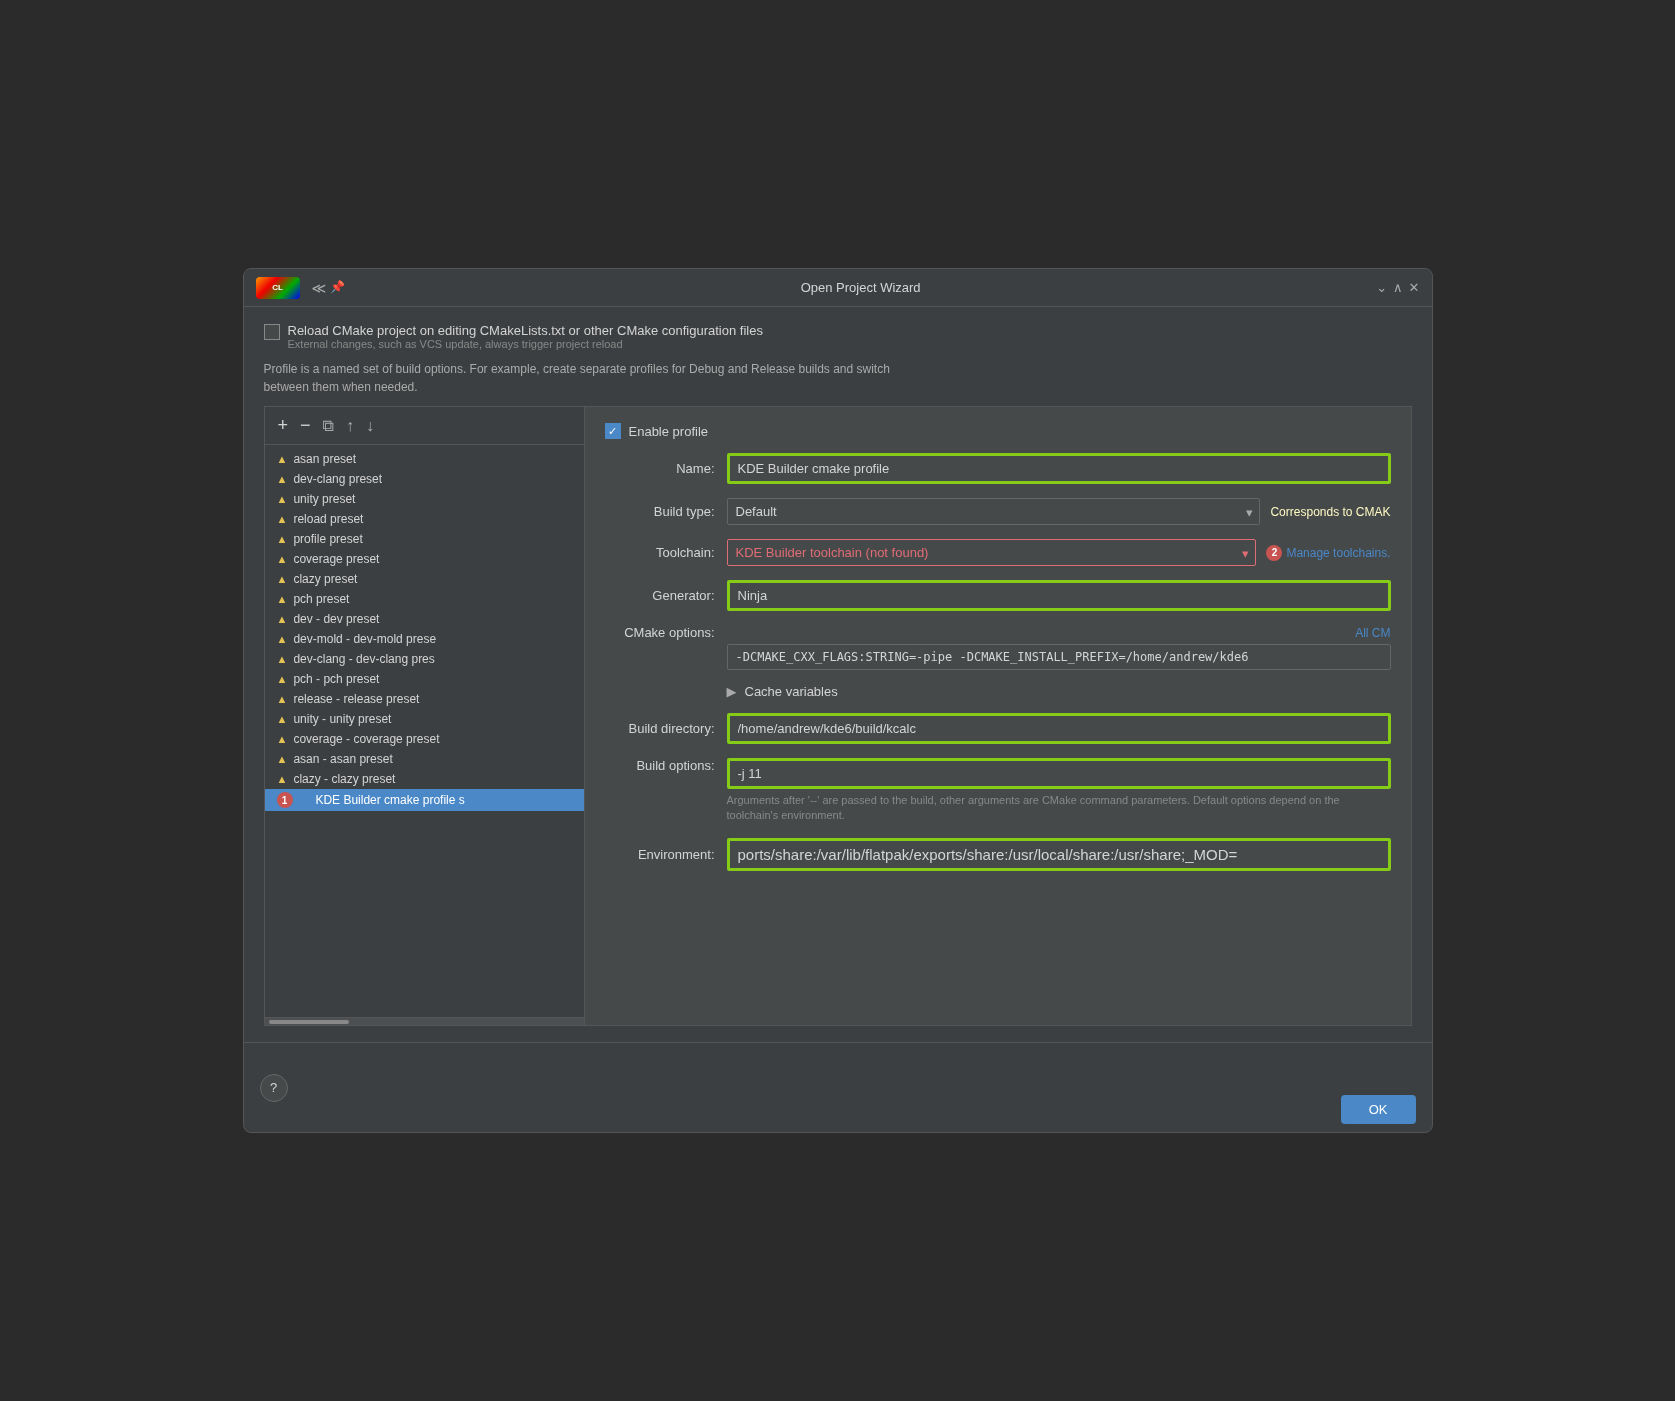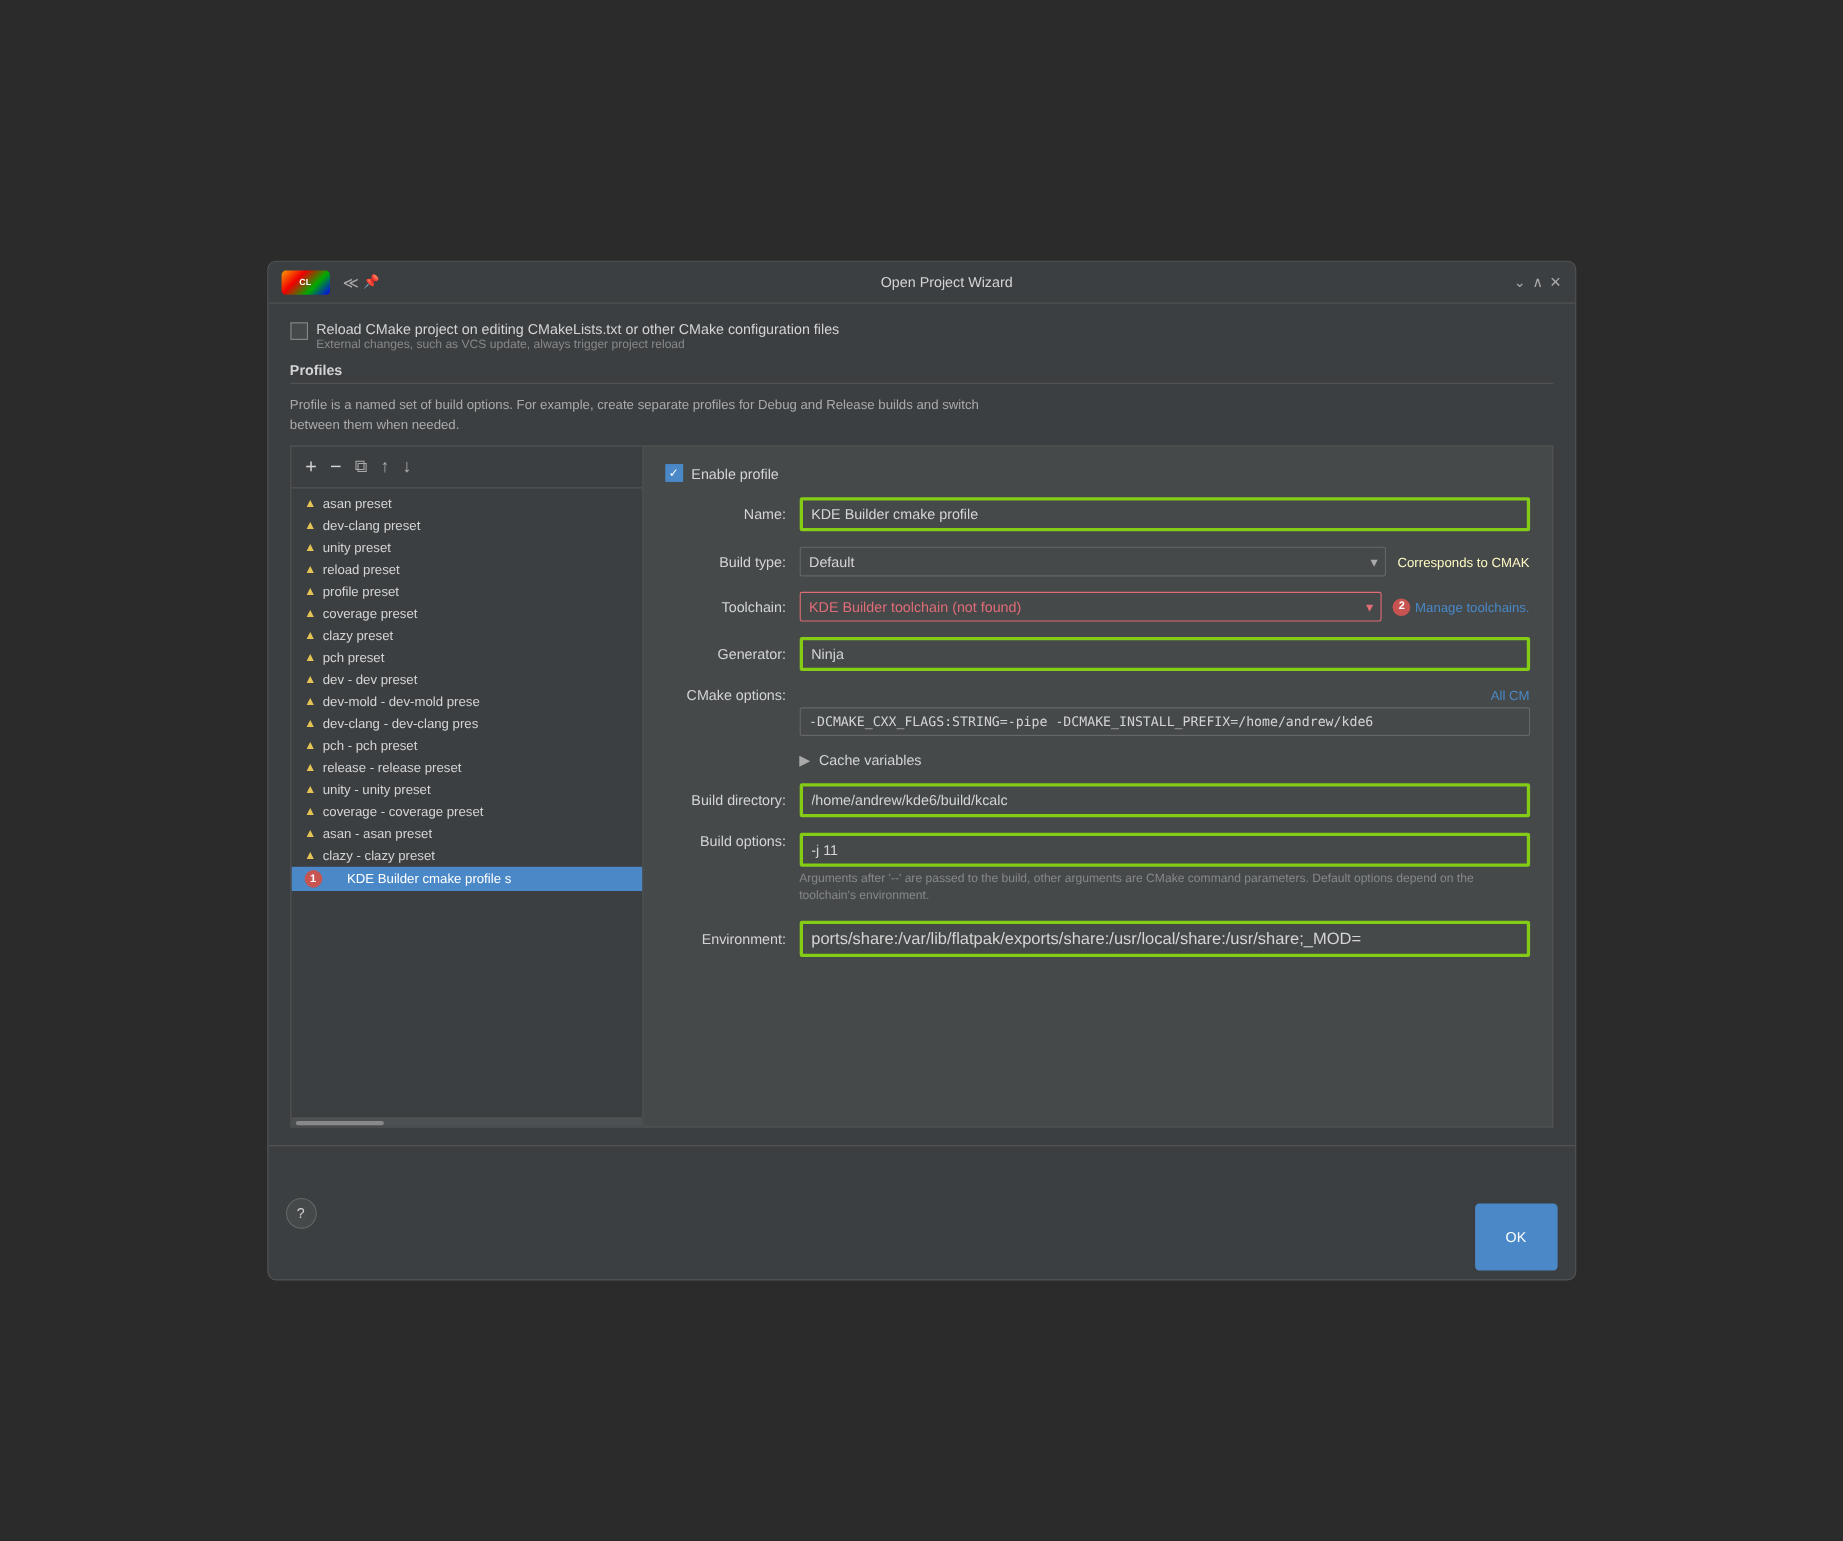--- a/index.html
+++ b/index.html
@@ -311,21 +311,21 @@
       padding-left: 122px;
       cursor: pointer;
       color: #d4d4d4;
       font-size: 13px;
     }
     .chevron-right { color: #aaa; }
     .ok-button {
       background: #4a88c7;
       color: white;
       border: none;
-      padding: 23px 28px;
+      padding: 7px 28px;
       font-size: 13px;
       border-radius: 4px;
       cursor: pointer;
       margin-top: 44px;
     }
     .help-button {
       background: #45494a;
       color: #d4d4d4;
       border: 1px solid #666;
       width: 28px; height: 28px;
@@ -365,21 +365,20 @@
   <div class="dialog-body">
 
     <div class="reload-row">
       <div class="reload-checkbox"></div>
       <div class="reload-text">
         <span class="reload-main">Reload CMake project on editing CMakeLists.txt or other CMake configuration files</span>
         <span class="reload-sub">External changes, such as VCS update, always trigger project reload</span>
       </div>
     </div>
 
-    <div class="section-header">Profiles</div>
 
     <div class="profiles-desc" style="white-space:pre-line;">Profile is a named set of build options. For example, create separate profiles for Debug and Release builds and switch
 between them when needed.</div>
 
     <div class="main-panel">
 
       <div class="list-panel">
         <div class="list-toolbar">
           <button style="font-size:18px; color:#d4d4d4;">+</button>
           <button style="font-size:18px; color:#d4d4d4;">−</button>

